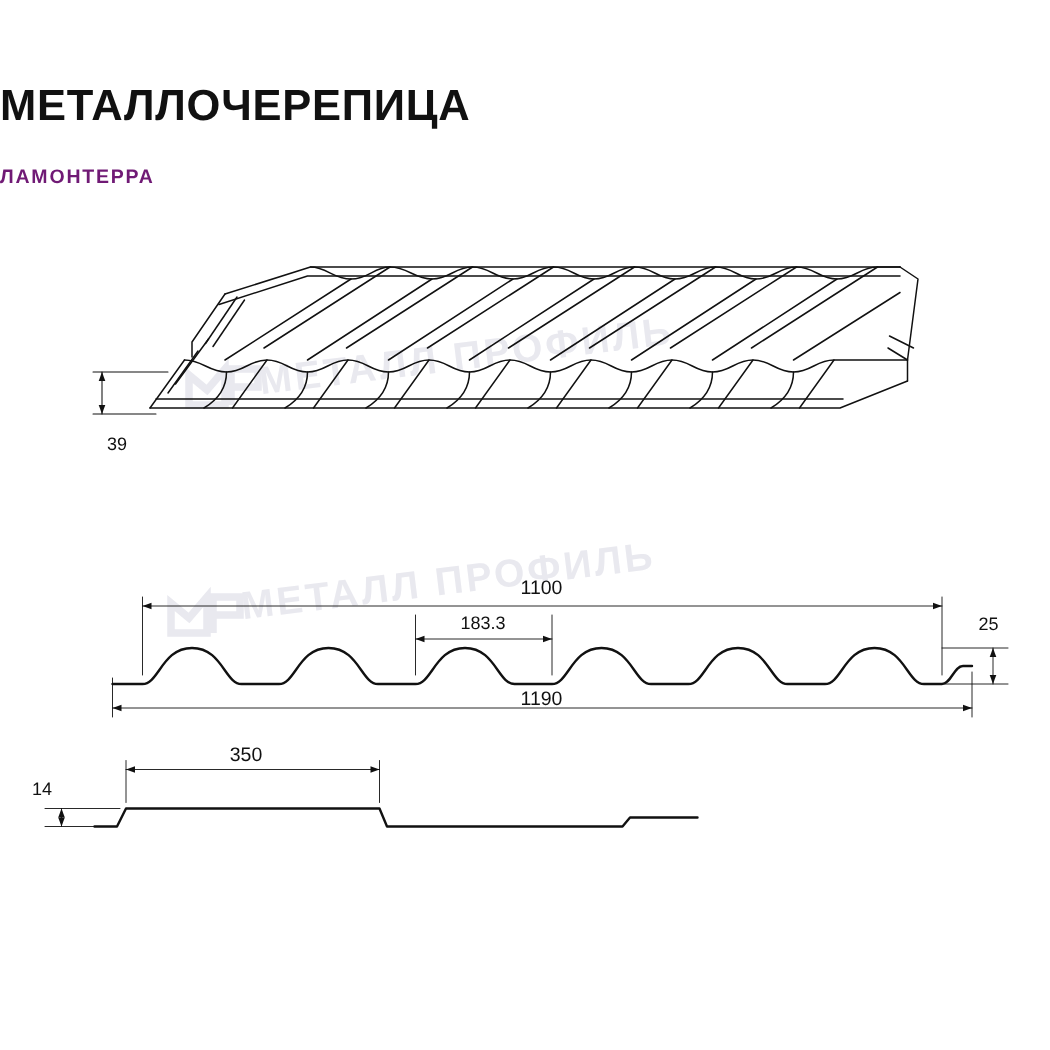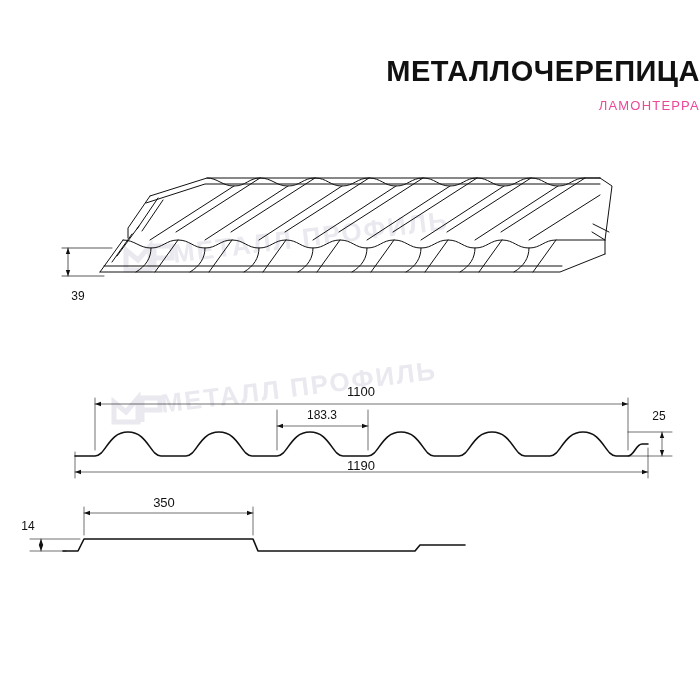--- a/index.html
+++ b/index.html
@@ -19,36 +19,36 @@
     position: absolute;
     inset: 0;
     width: 700px;
     height: 700px;
   }
   .title-block {
     position: absolute;
     top: 56px;
     left: 0;
     width: 700px;
-    text-align: right;
+    text-align: left;
     pointer-events: none;
   }
   .title-main {
     font-size: 29px;
     font-weight: bold;
     letter-spacing: 0.5px;
     color: #111111;
     line-height: 1.1;
   }
   .title-sub {
-    margin-top: 10px;
+    margin-top: 22px;
     font-size: 13px;
-    font-weight: normal;
+    font-weight: bold;
     letter-spacing: 1.2px;
-    color: #ec4899;
+    color: #701a75;
   }
   .wm {
     position: absolute;
     pointer-events: none;
     user-select: none;
     color: #e9e9ef;
     font-weight: bold;
     letter-spacing: 2px;
     white-space: nowrap;
   }

